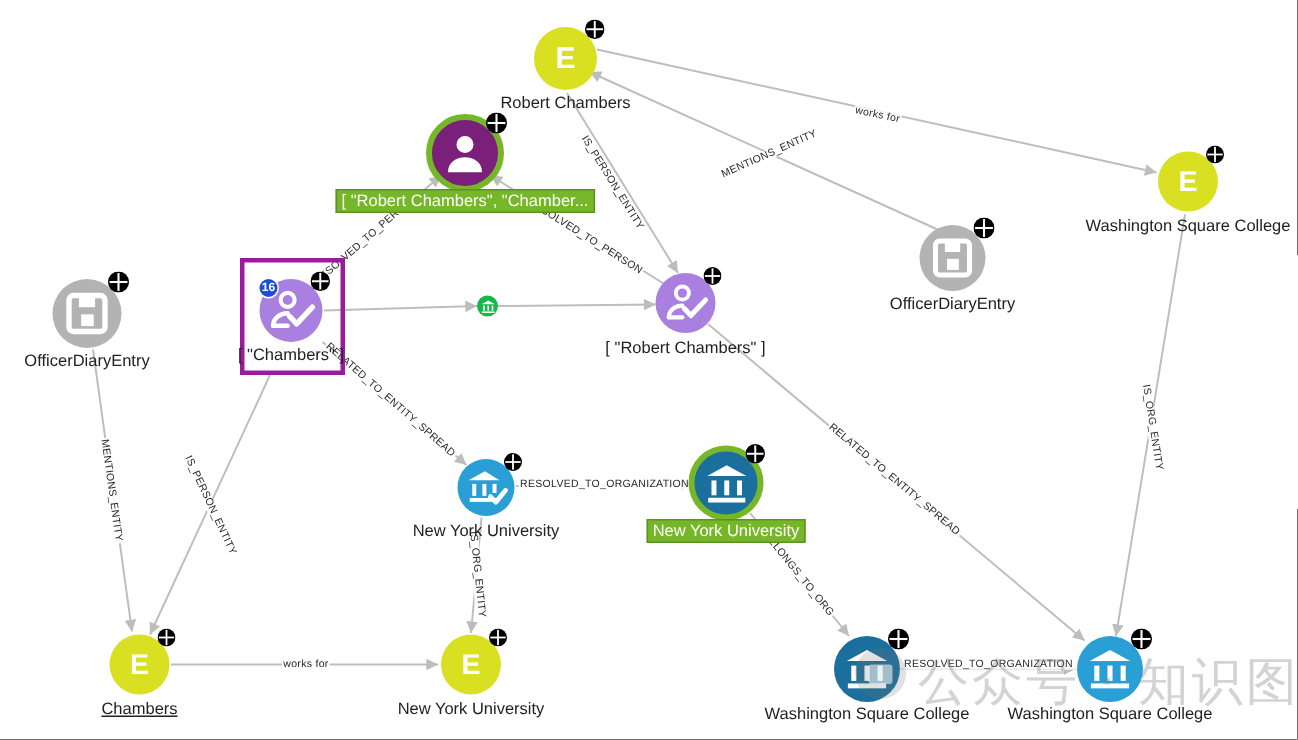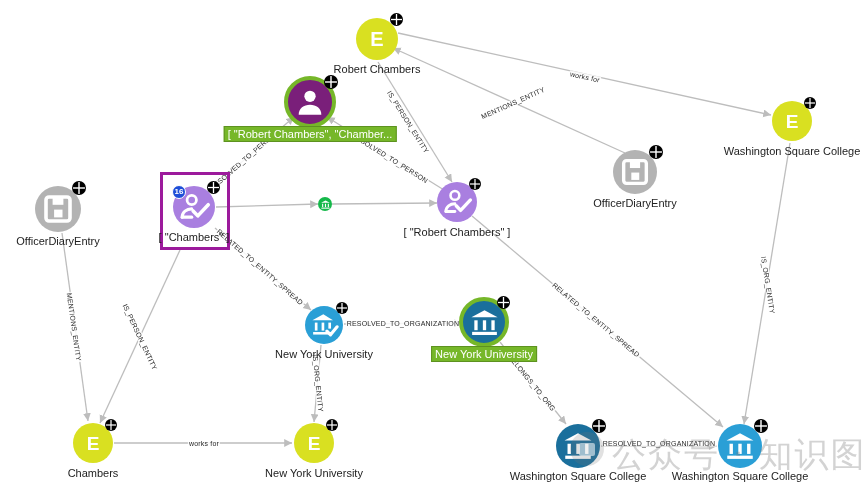--- a/index.html
+++ b/index.html
@@ -334,21 +334,21 @@
         <div class="node-circle" style="width: 40px; height: 40px; background: rgb(217, 224, 33);">
           <span class="glyph-E" style="font-size: 19px;">E</span>
         </div>
         <div class="expand-badge" style="width: 12px; height: 12px; left: 12.4px; top: -24.2px; background: transparent;">
           <svg width="12" height="12" viewBox="0 0 16 16">
             <circle cx="8" cy="8" r="8" fill="#000"></circle>
             <rect x="7.2" y="1.2" width="1.6" height="13.6" fill="#fff"></rect>
             <rect x="1.2" y="7.2" width="13.6" height="1.6" fill="#fff"></rect>
           </svg>
         </div>
-        <div class="node-label" style="top: 24px;">Chambers</div>
+        <div class="node-label" style="top: 24px; text-decoration: underline;">Chambers</div>
       </div>
       <div class="node" style="left: 314px; top: 443px;">
         <div class="node-circle" style="width: 40px; height: 40px; background: rgb(217, 224, 33);">
           <span class="glyph-E" style="font-size: 19px;">E</span>
         </div>
         <div class="expand-badge" style="width: 12px; height: 12px; left: 12.4px; top: -24.2px; background: transparent;">
           <svg width="12" height="12" viewBox="0 0 16 16">
             <circle cx="8" cy="8" r="8" fill="#000"></circle>
             <rect x="7.2" y="1.2" width="1.6" height="13.6" fill="#fff"></rect>
             <rect x="1.2" y="7.2" width="13.6" height="1.6" fill="#fff"></rect>

